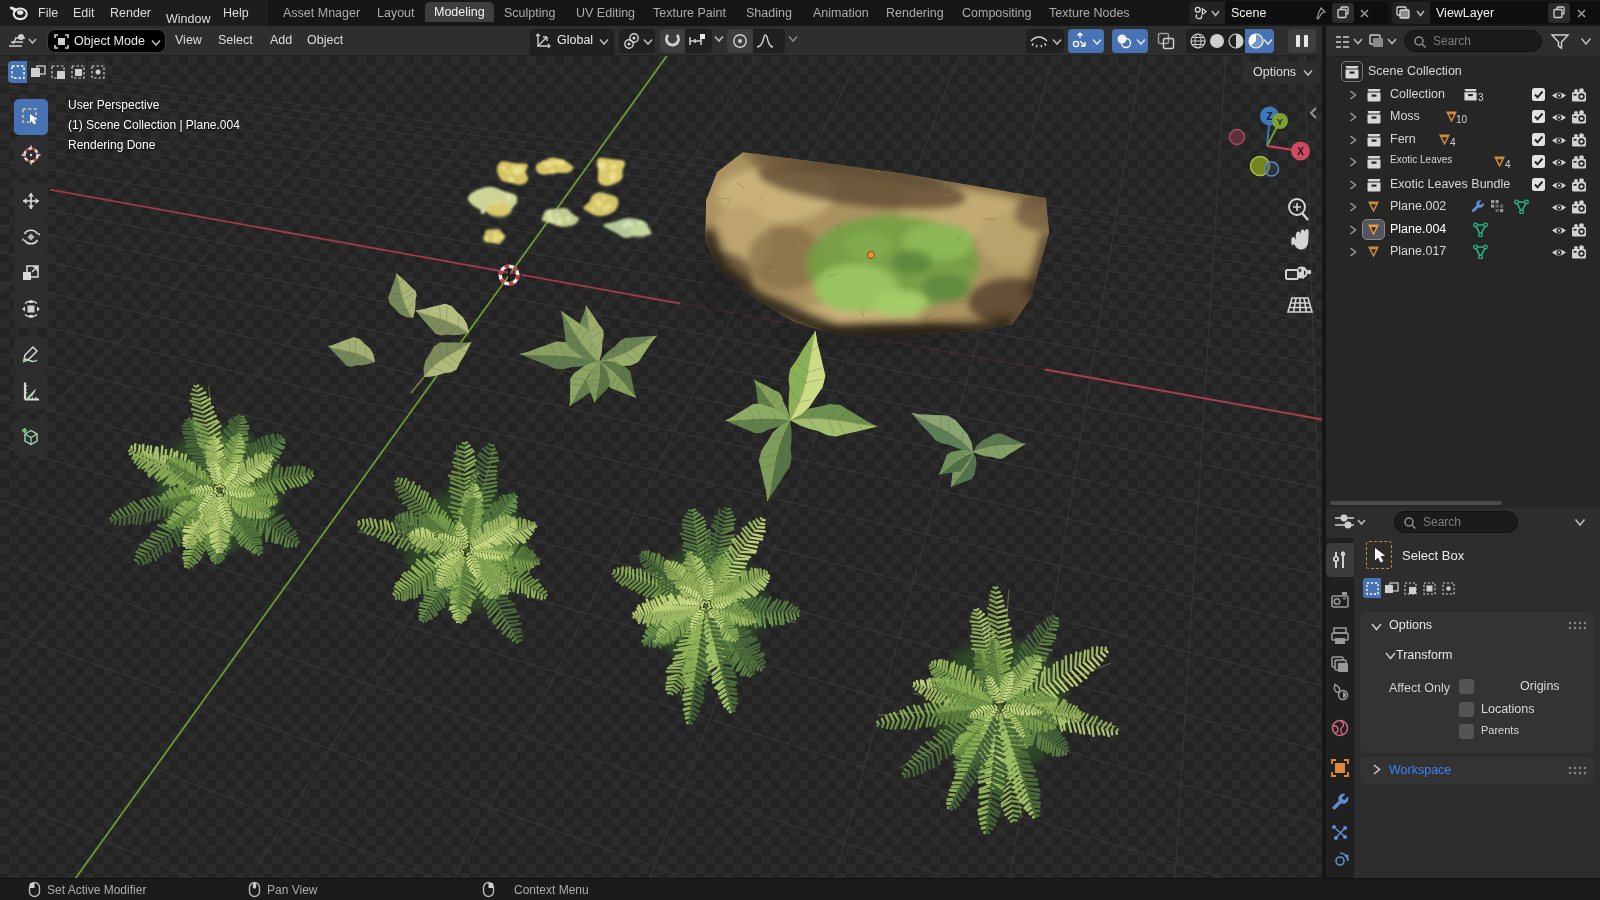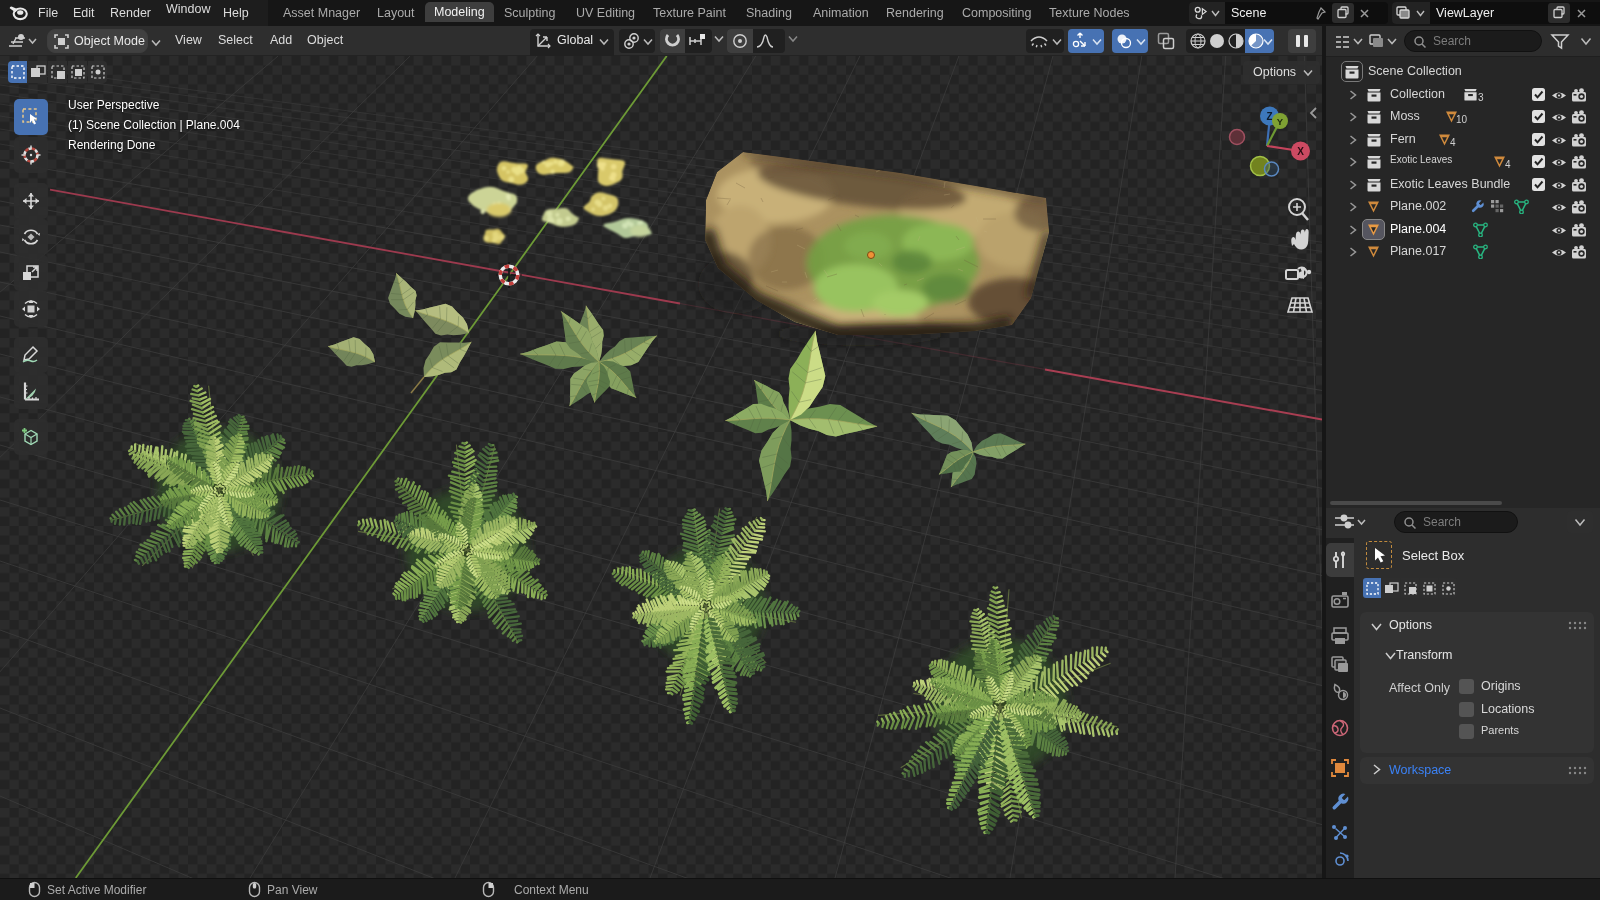--- a/index.html
+++ b/index.html
@@ -9,21 +9,21 @@
 <div id="root">
     <div class="abs" style="left:0;top:0;width:1600px;height:26px;background:#1d1d1d"></div>
     <svg class="abs" style="left:9px;top:4px" width="19" height="17" viewBox="0 0 22 18">
 <ellipse cx="13" cy="10.5" rx="7.6" ry="6.2" fill="none" stroke="#e8e8e8" stroke-width="2.4"></ellipse>
 <ellipse cx="13" cy="9" rx="3.6" ry="2.7" fill="#e8e8e8"></ellipse>
 <path d="M0.8 4.2 Q0.8 1.6 3.6 2.2 L11 5.6 L7.2 8.6 Z" fill="#e8e8e8"></path>
     </svg>
     <div class="abs tx" style="left:38px;top:6px;font-size:12.5px;color:#dcdcdc">File</div>
     <div class="abs tx" style="left:73px;top:6px;font-size:12.5px;color:#dcdcdc">Edit</div>
     <div class="abs tx" style="left:110px;top:6px;font-size:12.5px;color:#dcdcdc">Render</div>
-    <div class="abs tx" style="left:166px;top:2px;font-size:12.5px;color:#dcdcdc">Window</div>
+    <div class="abs tx" style="left:166px;top:12px;font-size:12.5px;color:#dcdcdc">Window</div>
     <div class="abs tx" style="left:223px;top:6px;font-size:12.5px;color:#dcdcdc">Help</div>
     <div class="abs" style="left:268px;top:0;width:1332px;height:26px;background:#161616"></div>
     <div class="abs tx" style="left:283px;top:6px;font-size:12.5px;color:#ababab">Asset Mnager</div>
     <div class="abs tx" style="left:377px;top:6px;font-size:12.5px;color:#ababab">Layout</div>
     <div class="abs tx" style="left:425px;top:2px;padding:3px 9px;background:#3e3e3e;border-radius:5px 5px 0 0;font-size:12.5px;color:#f2f2f2">Modeling</div>
     <div class="abs tx" style="left:504px;top:6px;font-size:12.5px;color:#ababab">Sculpting</div>
     <div class="abs tx" style="left:576px;top:6px;font-size:12.5px;color:#ababab">UV Editing</div>
     <div class="abs tx" style="left:653px;top:6px;font-size:12.5px;color:#ababab">Texture Paint</div>
     <div class="abs tx" style="left:746px;top:6px;font-size:12.5px;color:#ababab">Shading</div>
     <div class="abs tx" style="left:813px;top:6px;font-size:12.5px;color:#ababab">Animation</div>
@@ -73,21 +73,21 @@
         <path d="M2 2 L9 9 M9 2 L2 9" stroke="#9a9a9a" stroke-width="1.5"></path>
       </svg>
 </div>
     <div class="abs" style="left:0;top:26px;width:1322px;height:30px;background:#2e2e2e;border-bottom:1px solid #232323"></div>
     <svg class="abs" style="left:7px;top:33px" width="30" height="17" viewBox="0 0 30 17">
 <path d="M2 13 h13 M4 9 h12 M8 5 h10" stroke="#cfcfcf" stroke-width="1.6"></path>
 <circle cx="14" cy="4" r="3" fill="#cfcfcf"></circle>
       <path d="M6 11 l3-6" stroke="#cfcfcf" stroke-width="1.4"></path>
 <path d="M22 6 L25.5 10 L29 6" fill="none" stroke="#bbb" stroke-width="1.5"></path>
     </svg>
-    <div class="abs" style="left:47px;top:29px;width:101px;height:24px;background:#404040;border:1px solid #3e3e3e;border-radius:8px">
+    <div class="abs" style="left:47px;top:29px;width:119px;height:24px;background:#000000;border:1px solid #3e3e3e;border-radius:8px">
 <svg class="abs" style="left:6px;top:4px" width="15" height="15" viewBox="0 0 15 15">
         <rect x="4" y="4" width="7" height="7" fill="#d0d0d0"></rect>
         <path d="M1 4 V1 h3 M11 1 h3 v3 M14 11 v3 h-3 M4 14 H1 v-3" fill="none" stroke="#d0d0d0" stroke-width="1.6"></path>
       </svg>
 <div class="abs tx" style="left:26px;top:4px;font-size:12.5px;color:#e8e8e8">Object Mode</div>
 <svg class="abs" style="left:103px;top:9px" width="10" height="8">
         <path d="M1 1.5 L5 6 L9 1.5" fill="none" stroke="#bbb" stroke-width="1.5"></path>
       </svg>
 </div>
     <div class="abs tx" style="left:175px;top:33px;font-size:12.5px;color:#dcdcdc">View</div>
@@ -1355,21 +1355,21 @@
         <circle cx="13" cy="8" r="1.2"></circle>
         <circle cx="18" cy="8" r="1.2"></circle>
       </g>
     </svg>
     <svg class="abs" style="left:1385px;top:651px" width="11" height="9">
       <path d="M1 2 L5.5 7.5 L10 2" fill="none" stroke="#ccc" stroke-width="1.5"></path>
     </svg>
     <div class="abs tx" style="left:1396px;top:648px;font-size:12.5px;color:#e4e4e4">Transform</div>
     <div class="abs tx" style="left:1389px;top:681px;width:60px;text-align:right;font-size:12.5px;color:#cfcfcf">Affect Only</div>
     <div class="abs" style="left:1459px;top:679.0px;width:15px;height:15px;background:#545454;border-radius:3px"></div>
-    <div class="abs tx" style="left:1481px;top:679.0px;font-size:12.5px;color:#d8d8d8">Origins</div>
+    <div class="abs tx" style="left:1520px;top:679.0px;font-size:12.5px;color:#d8d8d8">Origins</div>
     <div class="abs" style="left:1459px;top:701.5px;width:15px;height:15px;background:#545454;border-radius:3px"></div>
     <div class="abs tx" style="left:1481px;top:701.5px;font-size:12.5px;color:#d8d8d8">Locations</div>
     <div class="abs" style="left:1459px;top:724.0px;width:15px;height:15px;background:#545454;border-radius:3px"></div>
     <div class="abs tx" style="left:1481px;top:724.0px;font-size:11px;color:#d8d8d8">Parents</div>
     <div class="abs" style="left:1360px;top:757px;width:234px;height:27px;background:#333333;border-radius:6px"></div>
     <svg class="abs" style="left:1372px;top:764px" width="9" height="11">
       <path d="M2 1 L7.5 5.5 L2 10" fill="none" stroke="#ccc" stroke-width="1.5"></path>
     </svg>
     <div class="abs tx" style="left:1389px;top:763px;font-size:12.5px;color:#3b82f6">Workspace</div>
     <svg class="abs" style="left:1567px;top:765px" width="22" height="12" viewBox="0 0 22 12">

